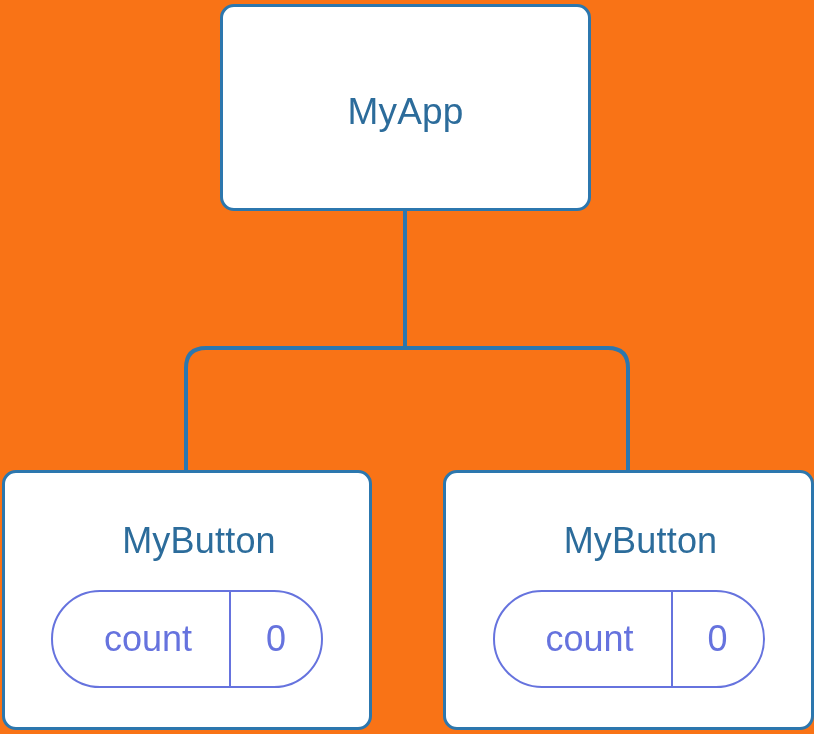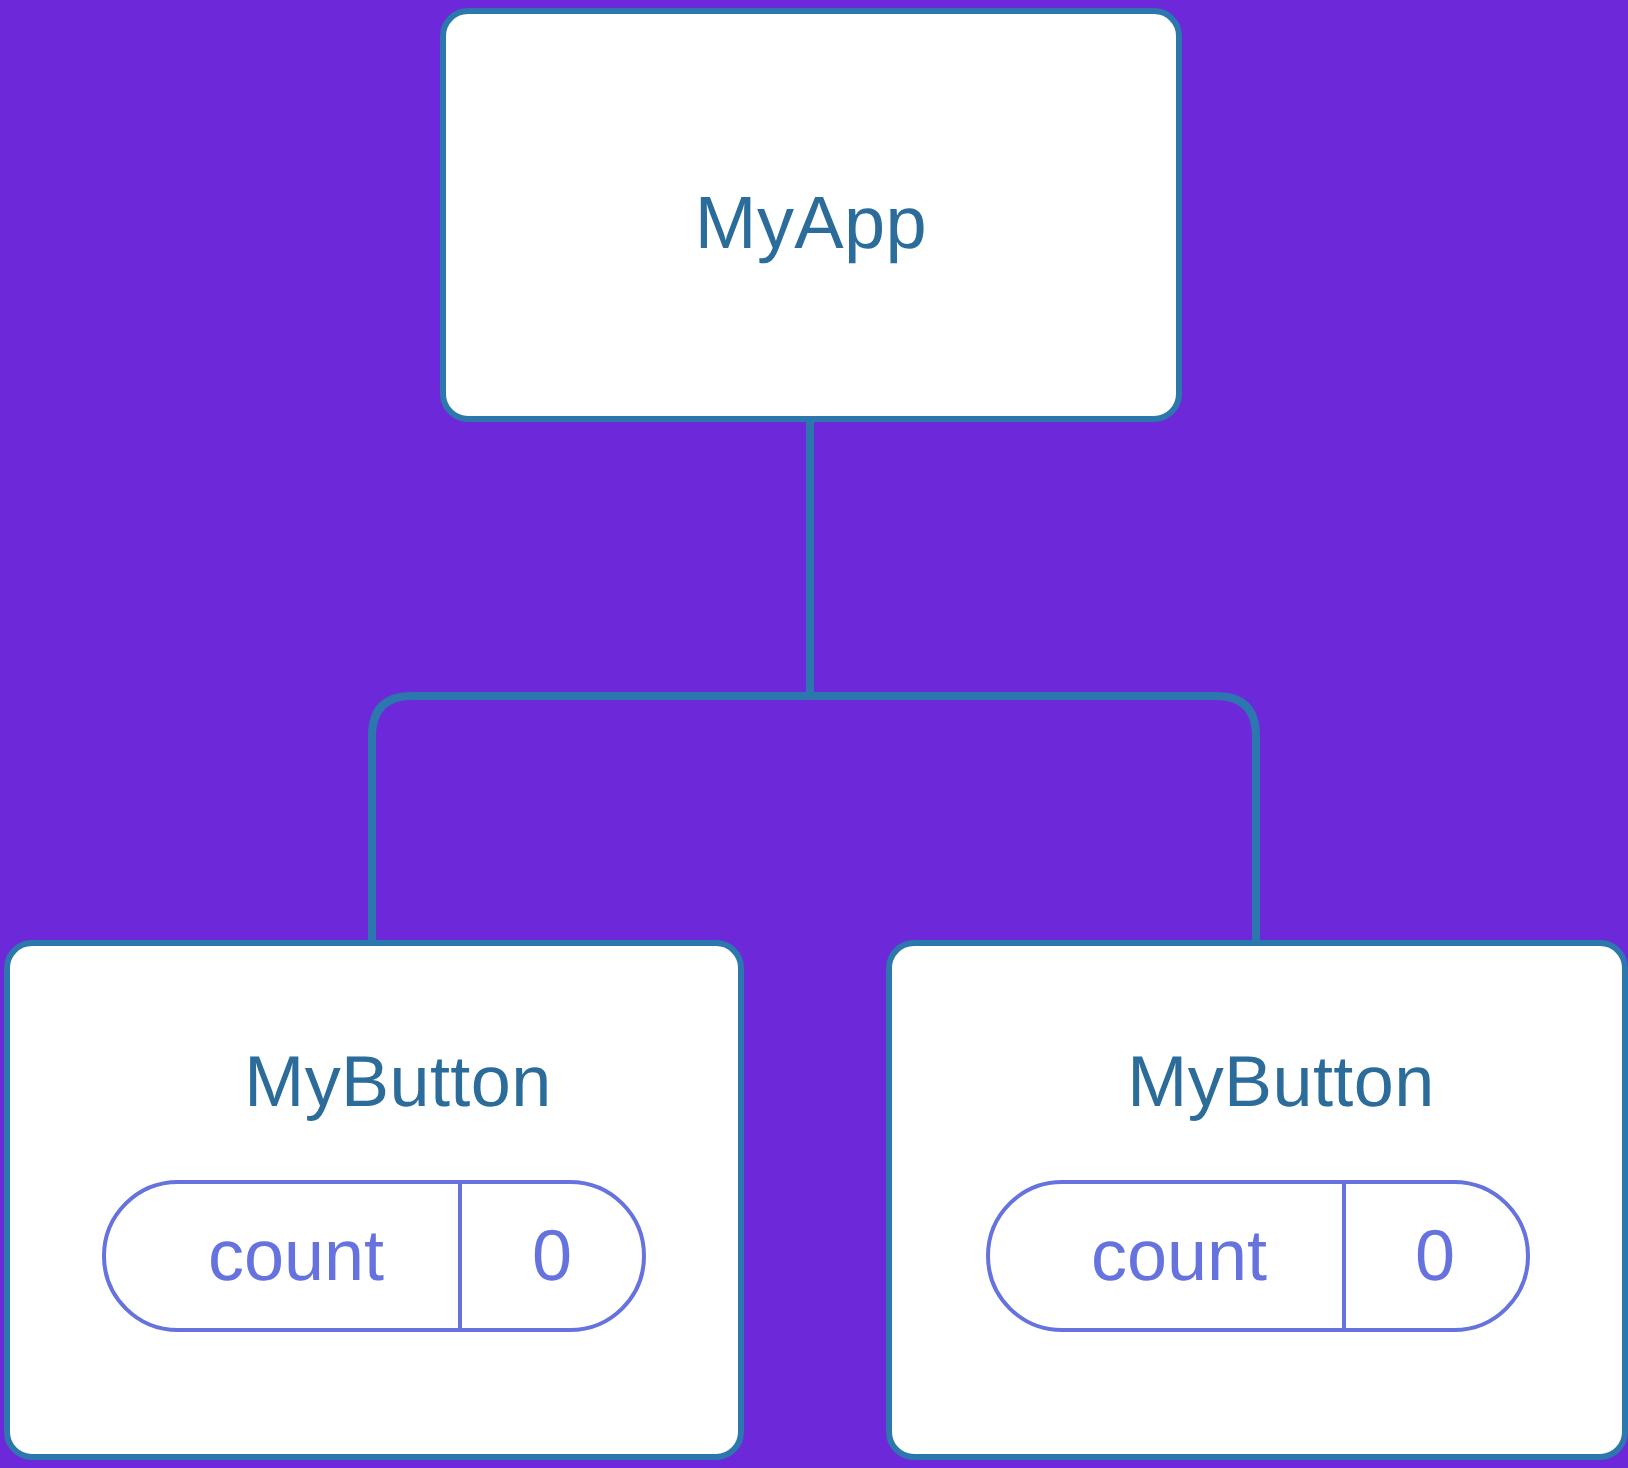--- a/index.html
+++ b/index.html
@@ -8,21 +8,21 @@
     padding: 0;
     background: #4c6a72;
   }
   body {
     font-family: "Liberation Sans", sans-serif;
   }
   #canvas {
     position: relative;
     width: 814px;
     height: 734px;
-    background: #6d28d9;
+    background: #f97316;
     overflow: hidden;
   }
   #edges {
     position: absolute;
     left: 0;
     top: 0;
     width: 814px;
     height: 734px;
     pointer-events: none;
   }
@@ -77,21 +77,21 @@
   }
 
   
   .pill {
     position: absolute;
     top: 117px;
     left: 50%;
     transform: translateX(-50%);
     display: flex;
     align-items: stretch;
-    height: 76px;
+    height: 98px;
     border: 2.5px solid #6673de;
     border-radius: 49px;
     box-sizing: border-box;
     background: #ffffff;
     overflow: hidden;
   }
   .pill-key, .pill-val {
     display: flex;
     align-items: center;
     justify-content: center;

